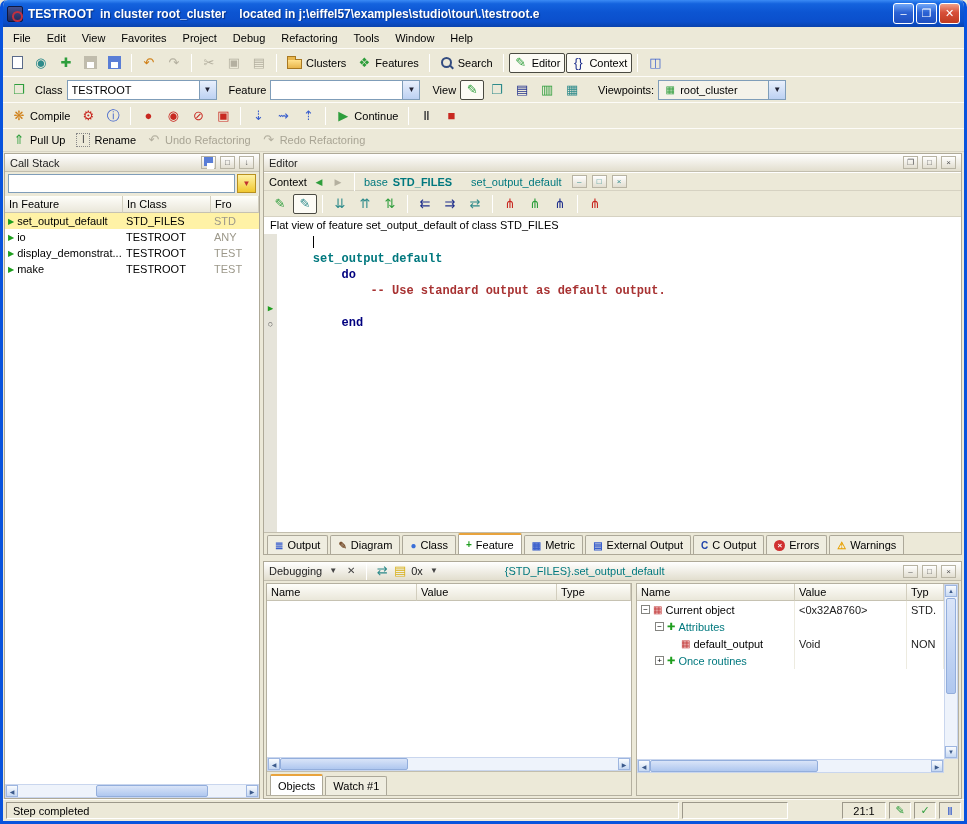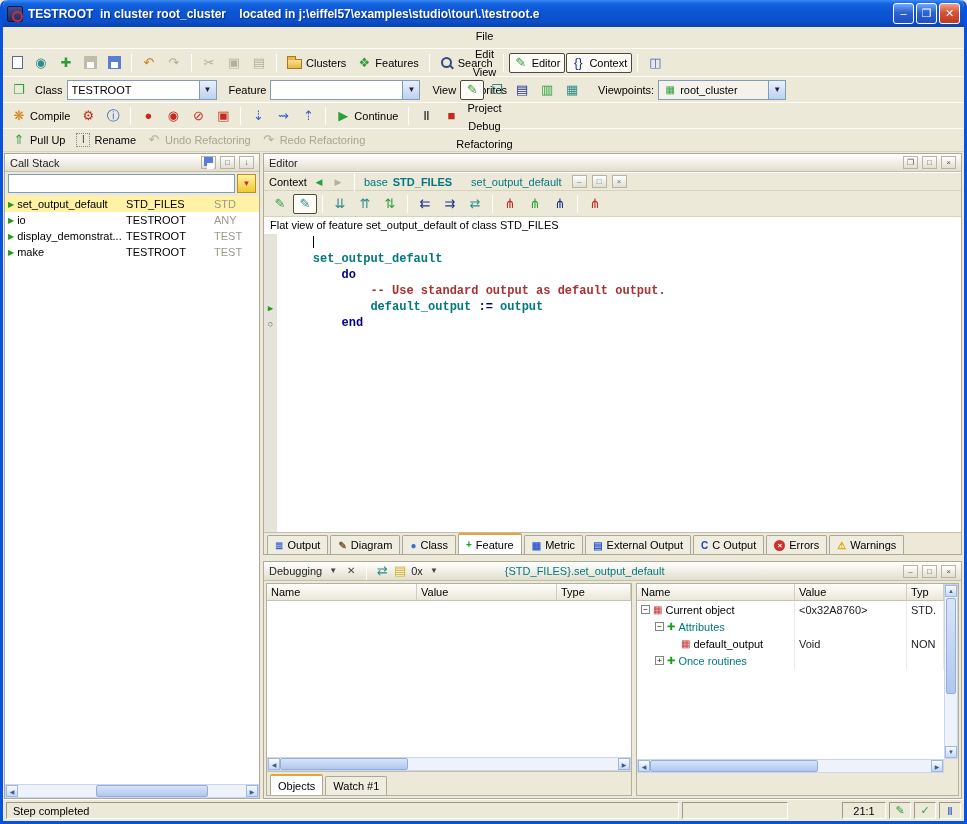--- a/index.html
+++ b/index.html
@@ -18,21 +18,21 @@
   .i-app::after { content:''; position:absolute; left:4px; top:4px; width:7px; height:7px;
     border:2px solid #C03040; border-radius:50%; }
   .wtitle { color:#fff; font-weight:bold; font-size:12px; white-space:pre; overflow:hidden;
     text-shadow:1px 1px 1px #08307E; flex:1; }
   .winbtns { display:flex; gap:2px; }
   .wbtn { width:21px; height:21px; border:1px solid #fff; border-radius:3px; color:#fff; font-size:11px;
     line-height:19px; text-align:center; background:linear-gradient(#71A7F8,#2B62D4 45%,#1E4FC0); }
   .wbtn.close { background:linear-gradient(#F0A088,#D75039 45%,#C03A20); }
 
   
-  .menubar { height:21px; display:flex; align-items:center; padding-left:2px; background:#ECE9D8;flex-direction:column; }
+  .menubar { height:21px; display:flex; align-items:center; padding-left:2px; background:#ECE9D8; }
   .menuitem { padding:3px 8px; }
 
   
   .tb { display:flex; align-items:center; padding:1px 4px; gap:1px; background:#ECE9D8;
         border-top:1px solid #FDFCF8; }
   .tb1{height:28px;} .tb2{height:26px;} .tb3{height:26px;} .tb4{height:24px; border-bottom:1px solid #D8D4C4;}
   .tsep { width:1px; height:18px; background:#C9C5B5; border-right:1px solid #fff; margin:0 4px; flex:none; }
   .tbtn { display:inline-flex; align-items:center; gap:4px; padding:2px 4px; border:1px solid transparent;
           border-radius:2px; white-space:nowrap; }
   .tbtn.pressed { border:1px solid #4A4A42; background:#FCFBF5; }
@@ -364,20 +364,25 @@
         <span>Call Stack</span>
         <span class="sp"></span>
         <span class="mbtn"><span class="i-floppy" style="width:9px;height:9px"></span></span>
         <span class="mbtn">□</span>
         <span class="mbtn">↓</span>
       </div>
       <div class="filterrow">
         <input value="" style="">
         <span class="ybtn">▼</span>
       </div>
+      <div class="csgrid">
+          <span class="csh">In Feature</span>
+          <span class="csh">In Class</span>
+          <span class="csh">Fro</span>
+        </div>
       <div>
           <div class="csgrid csrow hl">
     <span class="c1"><span class="stkarrow">▶</span>set_output_default</span>
     <span class="c2">STD_FILES</span>
             <span class="c3">STD</span>
           </div>
           <div class="csgrid csrow">
     <span class="c1"><span class="stkarrow">▶</span>io</span>
     <span class="c2">TESTROOT</span>
             <span class="c3">ANY</span>
@@ -477,21 +482,21 @@
     <span class="gutter"></span>
     <span class="ltext"><span class="seg-ident">    set_output_default</span></span></div>
             <div class="codeline">
     <span class="gutter"></span>
     <span class="ltext"><span class="seg-keyword">        do</span></span></div>
             <div class="codeline">
     <span class="gutter"></span>
     <span class="ltext"><span class="seg-comment">            -- Use standard output as default output.</span></span></div>
             <div class="codeline">
     <span class="gutter"><span class="gm-arrow">▶</span></span>
-    <span class="ltext"><span class="seg-ident">            default_output </span><span class="seg-keyword">:= </span><span class="seg-ident">output</span></span></div>
+    </div>
             <div class="codeline">
     <span class="gutter"><span class="gm-circ">○</span></span>
     <span class="ltext"><span class="seg-keyword">        end</span></span></div>
           </div>
         <div class="etabs">
             <span class="etab"><span class="ticon" style="color:#3A5FCD">≣</span>Output</span>
             <span class="etab"><span class="ticon" style="color:#7A5230">✎</span>Diagram</span>
             <span class="etab"><span class="ticon" style="color:#3A6FD8">●</span>Class</span>
             <span class="etab active"><span class="ticon" style="color:#1E9E1E">+</span>Feature</span>
             <span class="etab"><span class="ticon" style="color:#3A5FCD">▦</span>Metric</span>

